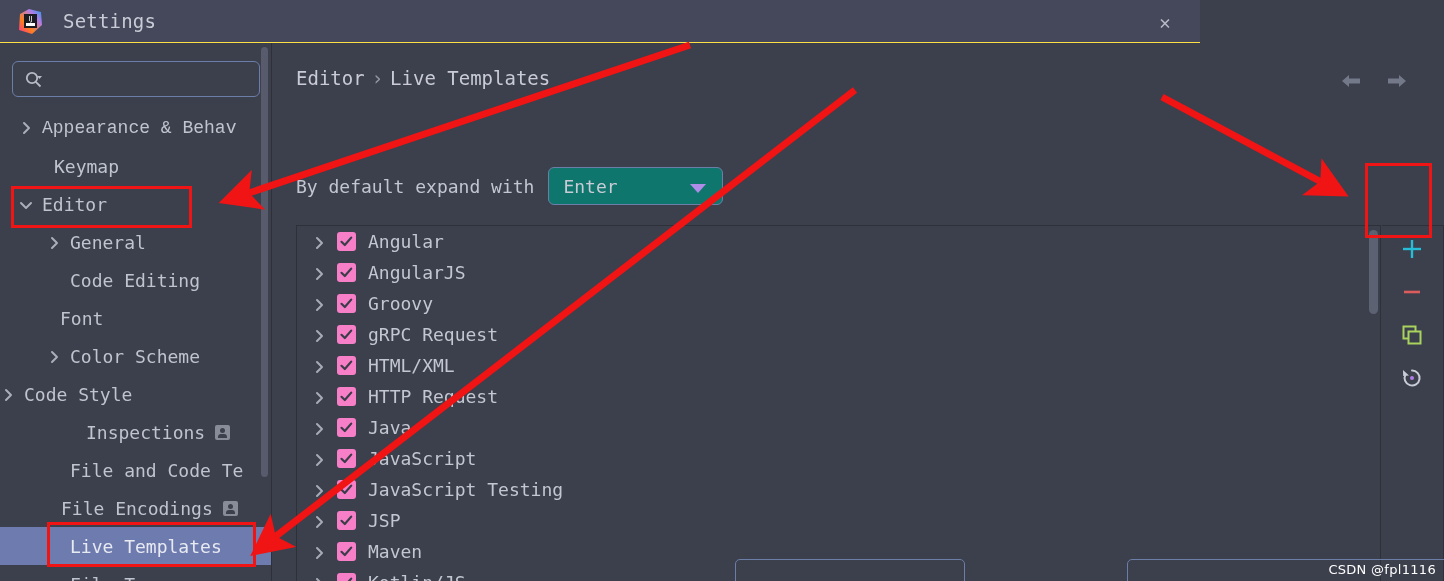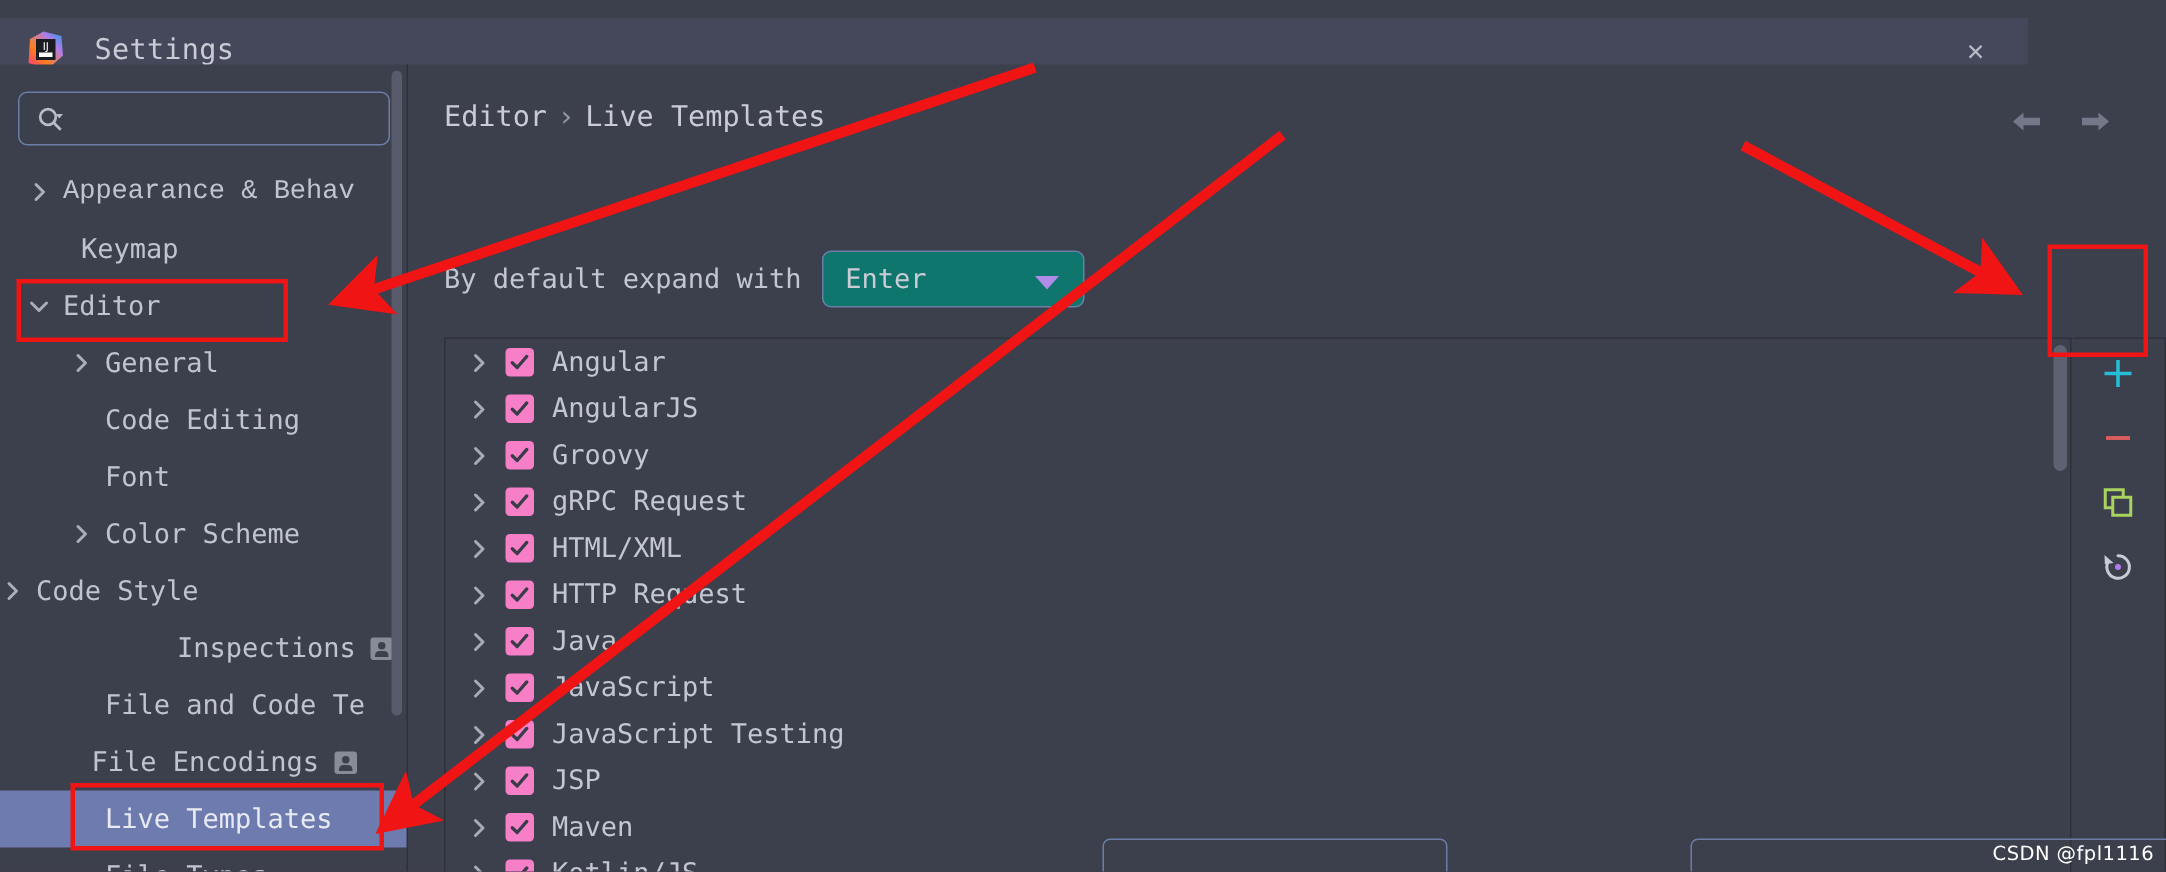--- a/index.html
+++ b/index.html
@@ -13,25 +13,24 @@
     position: relative;
     -webkit-font-smoothing: antialiased;
   }
   #app {
     position: absolute; inset: 0;
     background: #3C3F4C;
   }
 
   
   .titlebar {
-    position: absolute; left: 0; top: 0; width: 1352px; height: 43px;
+    position: absolute; left: 0; top: 0; width: 1200px; height: 43px;
     background: #45485A;
     border-bottom: 1px solid #fde047;
     box-sizing: border-box;
-    margin-top: 12px;
   }
   .ij-logo {
     position: absolute; left: 17px; top: 8px;
     width: 27px; height: 27px;
   }
   .win-title {
     position: absolute; left: 63px; top: 10px;
     font-size: 19px; color: #C9CCD6;
     letter-spacing: 0.2px;
     white-space: nowrap;
@@ -318,37 +317,37 @@
         <div class="tree-item" style="padding-left: 46px;">
           <span class="tree-arrow"><svg width="16" height="16" viewBox="0 0 16 16">
               <path d="M6 3 L11 8 L6 13" fill="none" stroke="currentColor" stroke-width="2" stroke-linecap="round" stroke-linejoin="round"></path>
             </svg></span>
           <span class="tree-label">General</span>
         </div>
         <div class="tree-item" style="padding-left: 46px;">
           <span class="tree-arrow none"></span>
           <span class="tree-label">Code Editing</span>
         </div>
-        <div class="tree-item" style="padding-left: 46px;">
+        <div class="tree-item" style="padding-left: 36px;">
           <span class="tree-arrow none"></span>
           <span class="tree-label">Font</span>
         </div>
         <div class="tree-item" style="padding-left: 46px;">
           <span class="tree-arrow"><svg width="16" height="16" viewBox="0 0 16 16">
               <path d="M6 3 L11 8 L6 13" fill="none" stroke="currentColor" stroke-width="2" stroke-linecap="round" stroke-linejoin="round"></path>
             </svg></span>
           <span class="tree-label">Color Scheme</span>
         </div>
         <div class="tree-item" style="">
           <span class="tree-arrow"><svg width="16" height="16" viewBox="0 0 16 16">
               <path d="M6 3 L11 8 L6 13" fill="none" stroke="currentColor" stroke-width="2" stroke-linecap="round" stroke-linejoin="round"></path>
             </svg></span>
           <span class="tree-label">Code Style</span>
         </div>
-        <div class="tree-item" style="padding-left: 62px; margin-left: 32px;">
+        <div class="tree-item" style="padding-left: 62px;">
           <span class="tree-arrow none"></span>
           <span class="tree-label">Inspections</span>
           <span class="scope-badge"></span>
         </div>
         <div class="tree-item" style="padding-left: 46px;">
           <span class="tree-arrow none"></span>
           <span class="tree-label">File and Code Te</span>
         </div>
         <div class="tree-item" style="padding-left: 37px;">
           <span class="tree-arrow none"></span>

